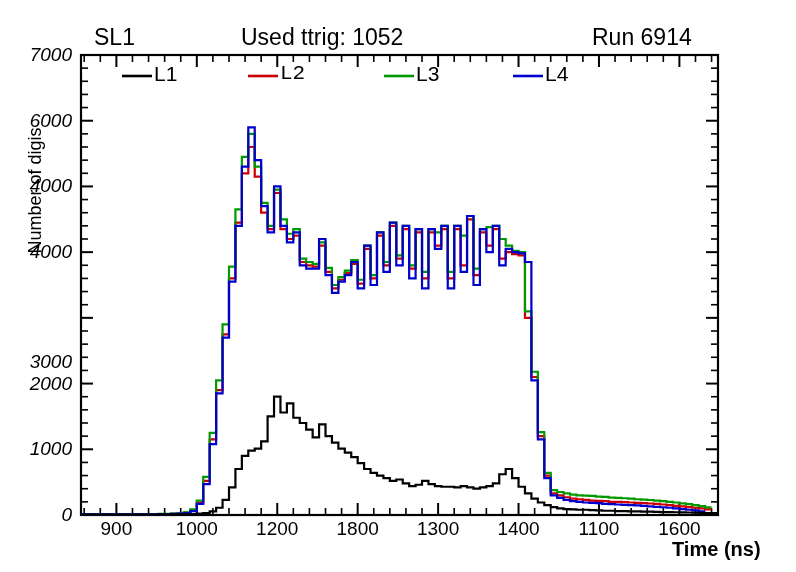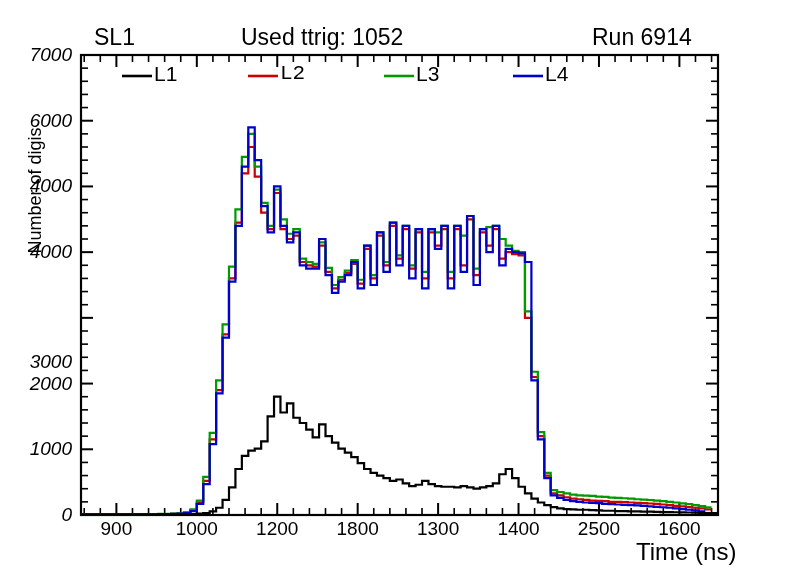--- a/index.html
+++ b/index.html
@@ -38,24 +38,25 @@
     top: 180px;
     width: 160px;
     text-align: center;
     font-size: 18px;
     transform: rotate(-90deg);
     transform-origin: center center;
     white-space: nowrap;
   }
   #xlabel {
     position: absolute;
-    left: 636px;
+    left: 672px;
     top: 538px;
-    font-size: 24px;
-    white-space: nowrap;
+    font-size: 20px;
+    white-space: nowrap;
+    font-weight: bold;
   }
   .ytick-label {
     position: absolute;
     right: 0;
     width: 100%;
     text-align: right;
     font-size: 19px;
     white-space: nowrap;
     font-style: italic;
   }
@@ -141,21 +142,21 @@
       <div class="xtick-wrap" style="left: 312.677px;">
         <div class="xtick-label">1800</div>
       </div>
       <div class="xtick-wrap" style="left: 393.106px;">
         <div class="xtick-label">1300</div>
       </div>
       <div class="xtick-wrap" style="left: 473.535px;">
         <div class="xtick-label">1400</div>
       </div>
       <div class="xtick-wrap" style="left: 553.965px;">
-        <div class="xtick-label">2500</div>
+        <div class="xtick-label">1100</div>
       </div>
       <div class="xtick-wrap" style="left: 634.394px;">
         <div class="xtick-label">1600</div>
       </div>
     </div>
 
   <svg id="plot-svg" width="796" height="572">
     <g id="frame-group">
         <rect x="81" y="55" width="637" height="460" fill="none" stroke="#000" stroke-width="2.2"></rect>
       </g>

